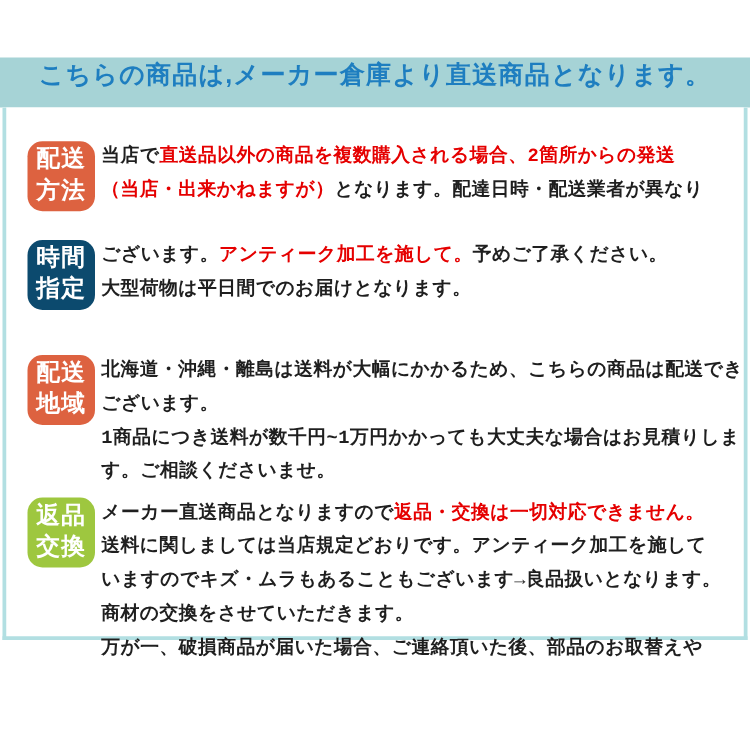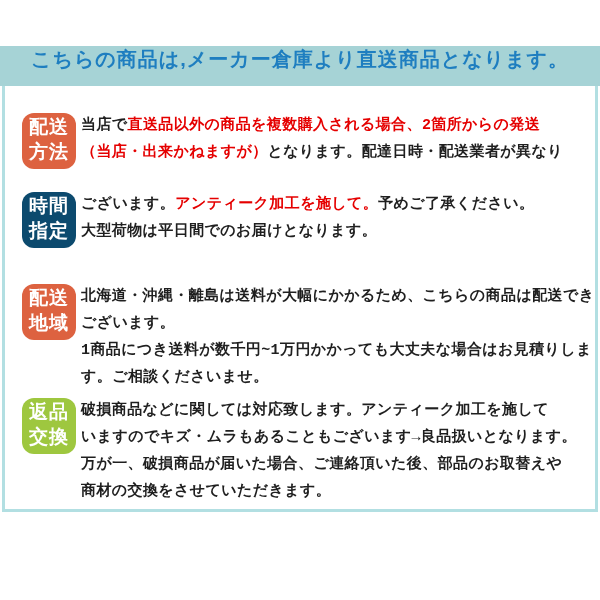--- a/index.html
+++ b/index.html
@@ -92,20 +92,21 @@
         <div class="line"><span class="seg-black">す。ご相談くださいませ。</span></div>
       </div>
   </div>
 
   <div class="section sec-gap-3">
     <div class="label-box" style="background-color: rgb(158, 199, 63);">
       <span>返品</span>
       <span>交換</span>
     </div>
     <div class="section-body">
-        <div class="line"><span class="seg-black">破損商品などに関しては対応致します。アンティーク加工を施して</span></div>
+        <div class="line"><span class="seg-black">メーカー直送商品となりますので</span><span class="seg-red">返品・交換は一切対応できません。</span></div>
+        <div class="line"><span class="seg-black">送料に関しましては当店規定どおりです。アンティーク加工を施して</span></div>
         <div class="line"><span class="seg-black">いますのでキズ・ムラもあることもございます→良品扱いとなります。</span></div>
+        <div class="line"><span class="seg-black">商材の交換をさせていただきます。</span></div>
         <div class="line"><span class="seg-black">万が一、破損商品が届いた場合、ご連絡頂いた後、部品のお取替えや</span></div>
-        <div class="line"><span class="seg-black">商材の交換をさせていただきます。</span></div>
       </div>
   </div>
 
 </div>
 
 </body></html>

